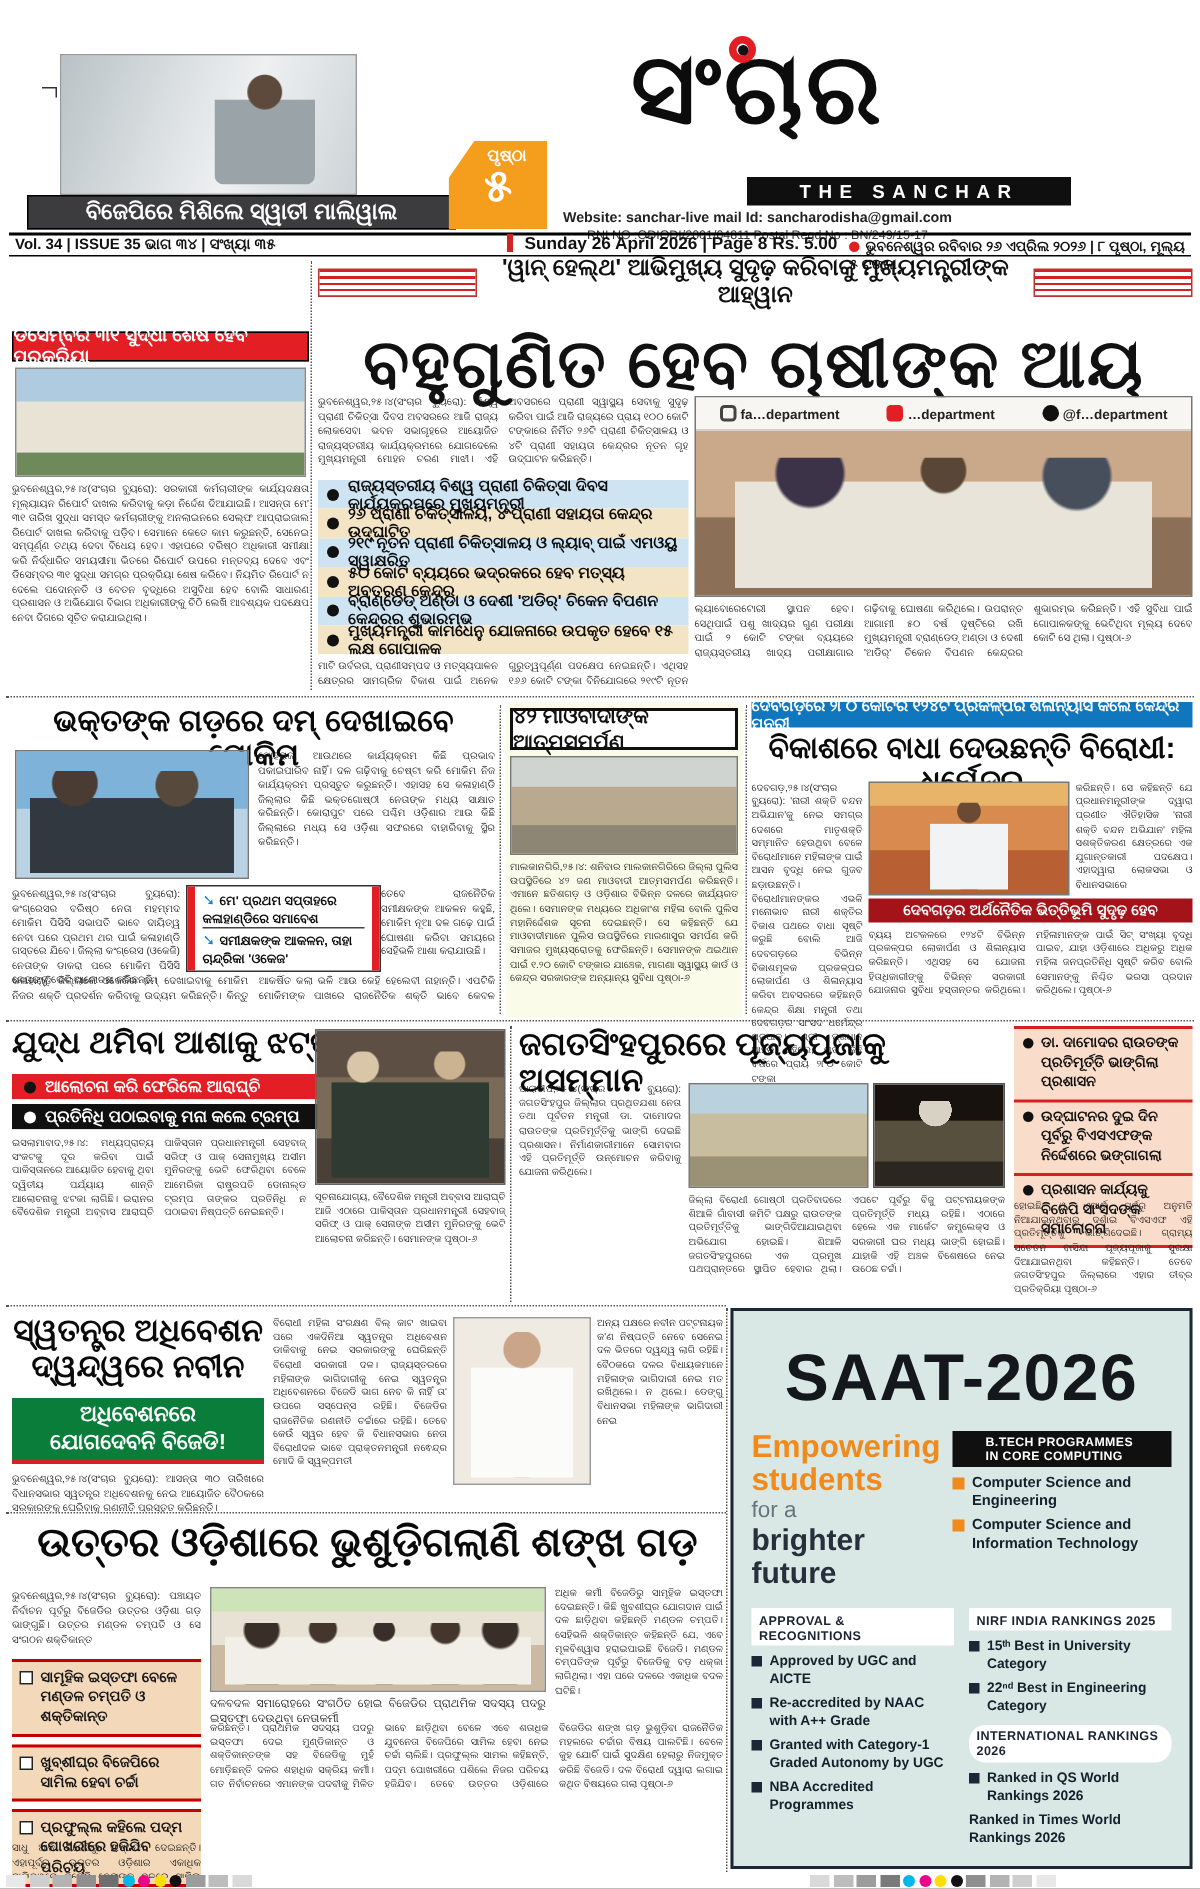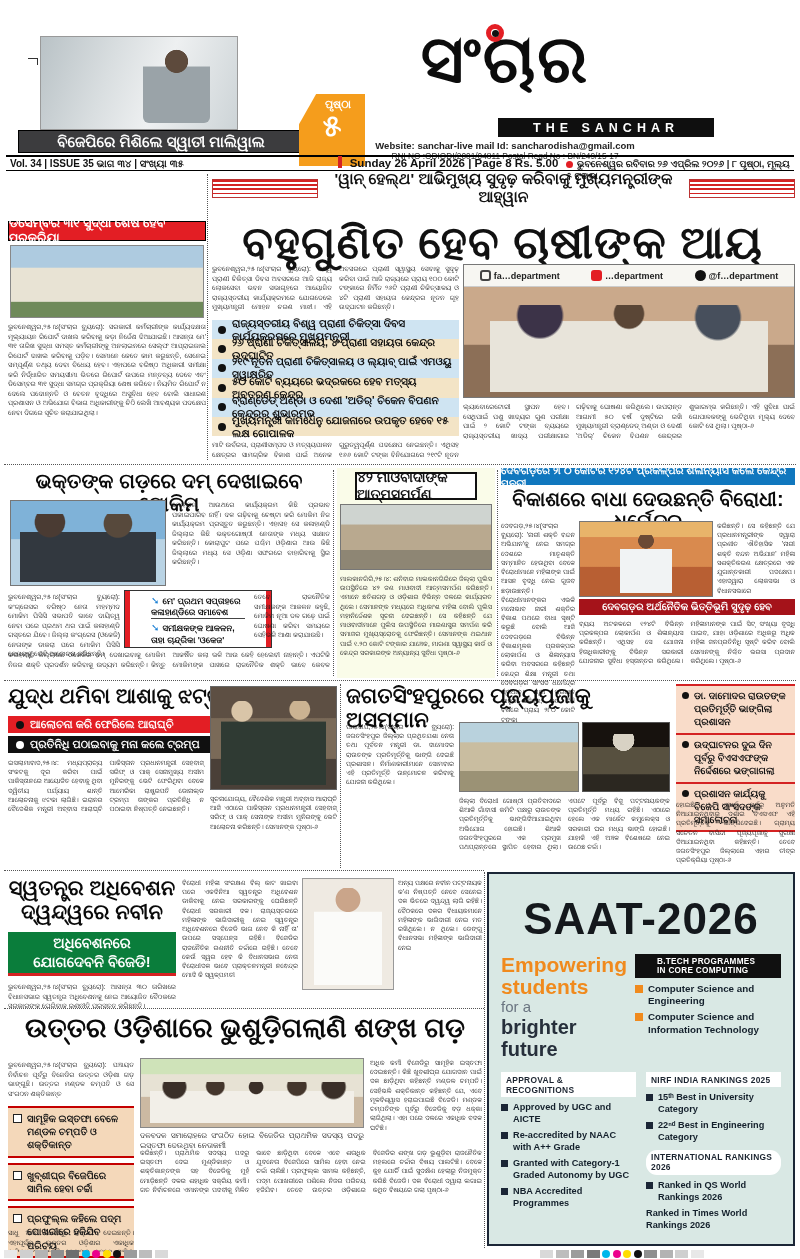--- a/index.html
+++ b/index.html
@@ -138,21 +138,21 @@
 <body>
 
 <div class="paper">
 
   <div class="abs corner" style="left:28px;top:58px;"></div>
 
   <div class="abs swati" style="left:40px;top:36px;width:198px;height:94px;"></div>
   <div class="abs capband" style="left:18px;top:130px;width:286px;height:23px;">
     <span>ବିଜେପିରେ ମିଶିଲେ ସ୍ୱାତୀ ମାଲିୱାଲ</span>
   </div>
-  <div class="abs badge" style="left:299px;top:94px;width:66px;height:72px;">
+  <div class="abs badge" style="left:299px;top:94px;width:66px;height:59px;">
     <div class="b1">ପୃଷ୍ଠା</div>
     <div class="b2">୫</div>
   </div>
 
   <div class="abs logo" style="left:330px;top:26px;width:350px;">
     <span>ସଂଚାର</span>
   </div>
   <div class="abs ring" style="left:486px;top:24px;width:18px;height:18px;">
       <i></i>
     </div>
@@ -222,35 +222,35 @@
     </div>
   </div>
   <div class="abs bt cols3" style="left:463px;top:402px;width:332px;height:58px;">ଲ୍ୟାବୋରେଟୋରୀ ସ୍ଥାପନ ହେବ। ସେଥିପାଇଁ ପଶୁ ଖାଦ୍ୟର ଗୁଣ ପରୀକ୍ଷା ପାଇଁ ୨ କୋଟି ଟଙ୍କା ବ୍ୟୟରେ ରାଜ୍ୟସ୍ତରୀୟ ଖାଦ୍ୟ ପରୀକ୍ଷାଗାର ଗଢ଼ିବାକୁ ଘୋଷଣା କରିଥିଲେ। ଉପରାନ୍ତ ଆଗାମୀ ୫୦ ବର୍ଷ ଦୃଷ୍ଟିରେ ରଖି ମୁଖ୍ୟମନ୍ତ୍ରୀ ବ୍ରାଣ୍ଡେଡ୍ ଅଣ୍ଡା ଓ ଦେଶୀ 'ଅଡିର୍' ଚିକେନ ବିପଣନ କେନ୍ଦ୍ରର ଶୁଭାରମ୍ଭ କରିଛନ୍ତି। ଏହି ସୁବିଧା ପାଇଁ ଗୋପାଳକଙ୍କୁ ଭେଟିଥିବା ମୂଲ୍ୟ ଦେବେ କୋଟି ସେ ଥିଲା।  ପୃଷ୍ଠା-୬</div>
 
   <div class="abs hdot" style="left:4px;top:464px;width:792px;"></div>
 
   <div class="abs hl ctr" style="left:8px;top:470px;width:322px;font-size:20.5px;">ଭକ୍ତଙ୍କ ଗଡ଼ରେ ଦମ୍ ଦେଖାଇବେ ମୋକିମ</div>
   <div class="abs ph-mokim" style="left:10px;top:500px;width:156px;height:86px;"></div>
   <div class="abs bt" style="left:172px;top:500px;width:158px;height:86px;">ମୋହରାଜ, ଆଉଥରେ କାର୍ଯ୍ୟକ୍ରମ କିଛି ପ୍ରଭାବ ପକାଇପାରିବ ନାହିଁ। ଦଳ ଗଢ଼ିବାକୁ ଚେଷ୍ଟା କରି ମୋକିମ ନିଜ କାର୍ଯ୍ୟକ୍ରମ ପ୍ରସ୍ତୁତ କରୁଛନ୍ତି। ଏହାସହ ସେ କଳାହାଣ୍ଡି ଜିଲ୍ଲାର କିଛି ଭକ୍ତଗୋଷ୍ଠୀ ନେତାଙ୍କ ମଧ୍ୟ ସାକ୍ଷାତ କରିଛନ୍ତି। କୋରାପୁଟ ପରେ ପଶ୍ଚିମ ଓଡ଼ିଶାର ଆଉ କିଛି ଜିଲ୍ଲାରେ ମଧ୍ୟ ସେ ଓଡ଼ିଶା ସଫରରେ ବାହାରିବାକୁ ସ୍ଥିର କରିଛନ୍ତି।</div>
   <div class="abs bt" style="left:8px;top:592px;width:112px;height:54px;">ଭୁବନେଶ୍ୱର,୨୫।୪(ସଂଚାର ବ୍ୟୁରୋ): କଂଗ୍ରେସର ବରିଷ୍ଠ ନେତା ମହମ୍ମଦ ମୋକିମ ପିସିସି ସଭାପତି ଭାବେ ଦାୟିତ୍ୱ ନେବା ପରେ ପ୍ରଥମ ଥର ପାଇଁ କଳାହାଣ୍ଡି ଗସ୍ତରେ ଯିବେ। ଜିଲ୍ଲା କଂଗ୍ରେସ (ଓକେଜି) ନେତାଙ୍କ ଡାକରା ପରେ ମୋକିମ ପିସିସି ନେତାଙ୍କୁ ଭେଟି ଆଲୋଚନା କରିଛନ୍ତି।</div>
-  <div class="abs mbox" style="left:124px;top:590px;width:148px;height:58px;gap:16px;">
+  <div class="abs mbox" style="left:124px;top:590px;width:130px;height:58px;">
     <div class="bar"></div>
     <div class="inner">
       <div class="mrow"><span class="ar">➘</span><span>ମେ' ପ୍ରଥମ ସପ୍ତାହରେ କଳାହାଣ୍ଡିରେ ସମାବେଶ</span></div>
       <div class="mrow" style="border-top:1px solid #444;padding-top:2px;"><span class="ar">➘</span><span>ସମୀକ୍ଷକଙ୍କ ଆକଳନ, ତାହା ଚାନ୍ଦ୍ରିକା 'ଓକେଜ'</span></div>
     </div>
     <div class="bar"></div>
   </div>
   <div class="abs bt" style="left:254px;top:592px;width:76px;height:54px;">ତେବେ ରାଜନୈତିକ ସମୀକ୍ଷକଙ୍କ ଆକଳନ କହୁଛି, ମୋକିମ ନୂଆ ଦଳ ଗଢ଼େ ପାଇଁ ଘୋଷଣା କରିବା ସମୟରେ ସେହିଭଳି ଆଶା କରାଯାଉଛି।</div>
   <div class="abs bt cols2" style="left:8px;top:650px;width:322px;height:28px;overflow:hidden;">କଳାହାଣ୍ଡି ଜିଲ୍ଲାରେ ଓକେଜିର ଦମ୍ ଦେଖାଇବାକୁ ମୋକିମ ନିଜର ଶକ୍ତି ପ୍ରଦର୍ଶନ କରିବାକୁ ଉଦ୍ୟମ କରିଛନ୍ତି। କିନ୍ତୁ ଆକର୍ଷିତ କଲା ଭଳି ଆଉ କେହି ହେଲେବୀ ନାହାନ୍ତି। ଏପଟିକି ମୋକିମଙ୍କ ପାଖରେ ରାଜନୈତିକ ଶକ୍ତି ଭାବେ କେବଳ ତାଙ୍କର ବିଧାୟିକା ଝିଅ ହିଁ ଅଛନ୍ତି।  ପୃଷ୍ଠା-୬</div>
 
   <div class="abs vdot" style="left:333px;top:470px;height:206px;"></div>
 
   <div class="abs maoist" style="left:337px;top:468px;width:158px;height:210px;">
-    <div class="mao-h" style="margin:4px 18px;height:24px;">
+    <div class="mao-h" style="margin:4px 3px;height:24px;">
       <span>୪୨ ମାଓବାଦୀଙ୍କ ଆତ୍ମସମର୍ପଣ</span>
     </div>
     <div class="ph-mao" style="margin:0 3px;height:64px;position:relative;"></div>
     <div class="bt" style="margin:4px 3px 0;height:108px;overflow:hidden;font-size:6.6px;">ମାଲକାନଗିରି,୨୫।୪: ଶନିବାର ମାଲକାନଗିରିରେ ଜିଲ୍ଲା ପୁଲିସ ଉପସ୍ଥିତିରେ ୪୨ ଜଣ ମାଓବାଦୀ ଆତ୍ମସମର୍ପଣ କରିଛନ୍ତି। ଏମାନେ ଛତିଶଗଡ଼ ଓ ଓଡ଼ିଶାର ବିଭିନ୍ନ ଦଳରେ କାର୍ଯ୍ୟରତ ଥିଲେ। ସେମାନଙ୍କ ମଧ୍ୟରେ ଅଧିକାଂଶ ମହିଳା ବୋଲି ପୁଲିସ ମହାନିର୍ଦ୍ଦେଶକ ସୂଚନା ଦେଇଛନ୍ତି। ସେ କହିଛନ୍ତି ଯେ ମାଓବାଦୀମାନେ ପୁଲିସ ଉପସ୍ଥିତିରେ ମାରଣାସ୍ତ୍ର ସମର୍ପଣ କରି ସମାଜର ମୁଖ୍ୟସ୍ରୋତକୁ ଫେରିଛନ୍ତି। ସେମାନଙ୍କ ଥଇଥାନ ପାଇଁ ୧.୨୦ କୋଟି ଟଙ୍କାର ଯାଞ୍ଚେକ, ମାଗଣା ସ୍ୱାସ୍ଥ୍ୟ କାର୍ଡ ଓ କେନ୍ଦ୍ର ସରକାରଙ୍କ ଅନ୍ୟାନ୍ୟ ସୁବିଧା  ପୃଷ୍ଠା-୬</div>
   </div>
 
   <div class="abs vdot" style="left:497px;top:470px;height:206px;"></div>
 
   <div class="abs blueband" style="left:501px;top:468px;width:294px;height:17px;">
     <span>ଦେବଗଡ଼ରେ ୨୮୦ କୋଟିର ୧୨୪ଟି ପ୍ରକଳ୍ପର ଶିଳାନ୍ୟାସ କଲେ କେନ୍ଦ୍ର ମନ୍ତ୍ରୀ</span>

